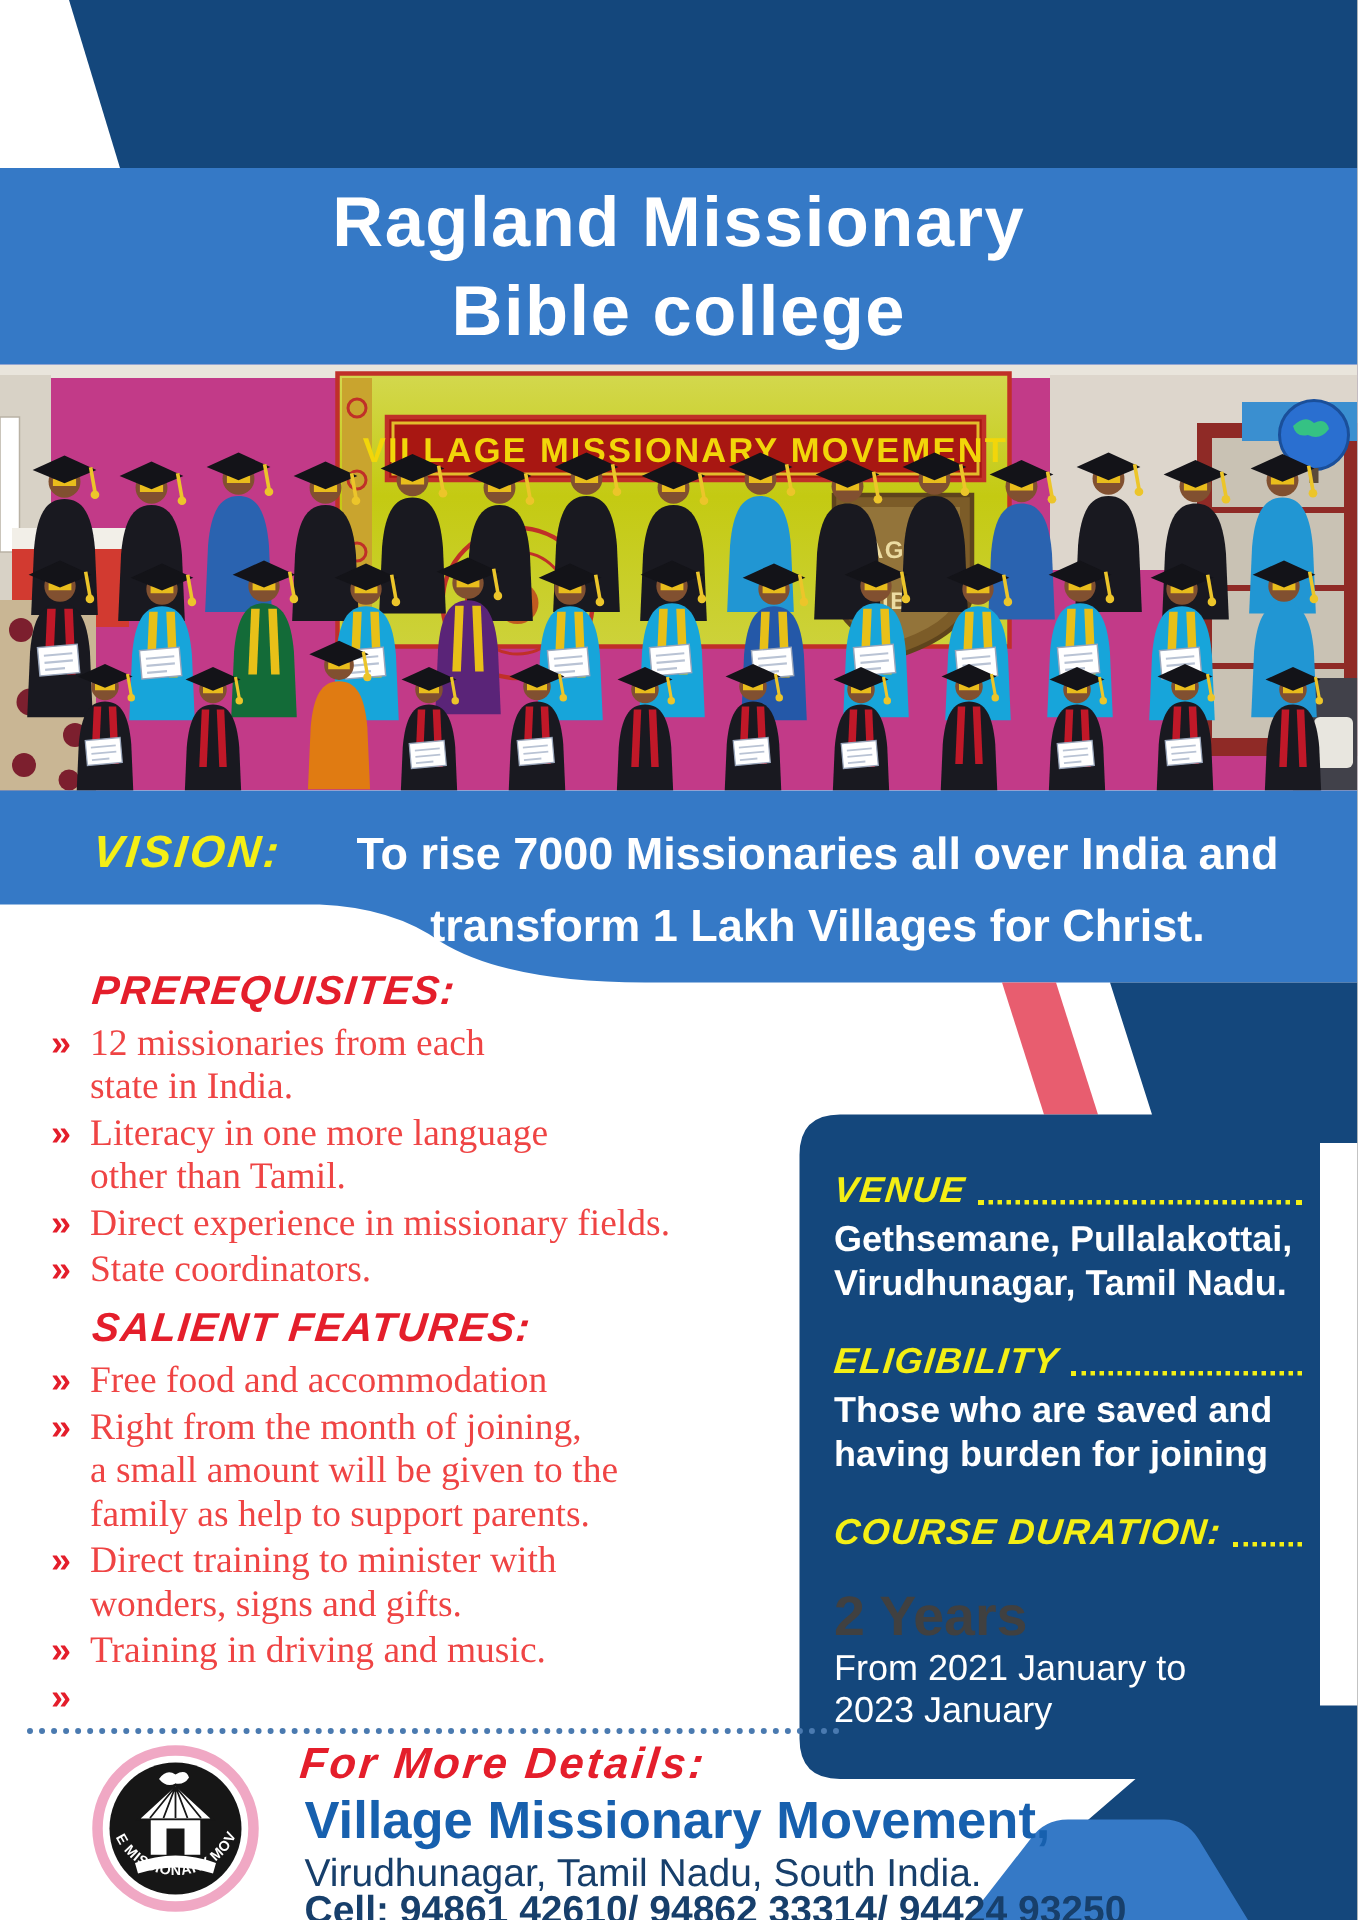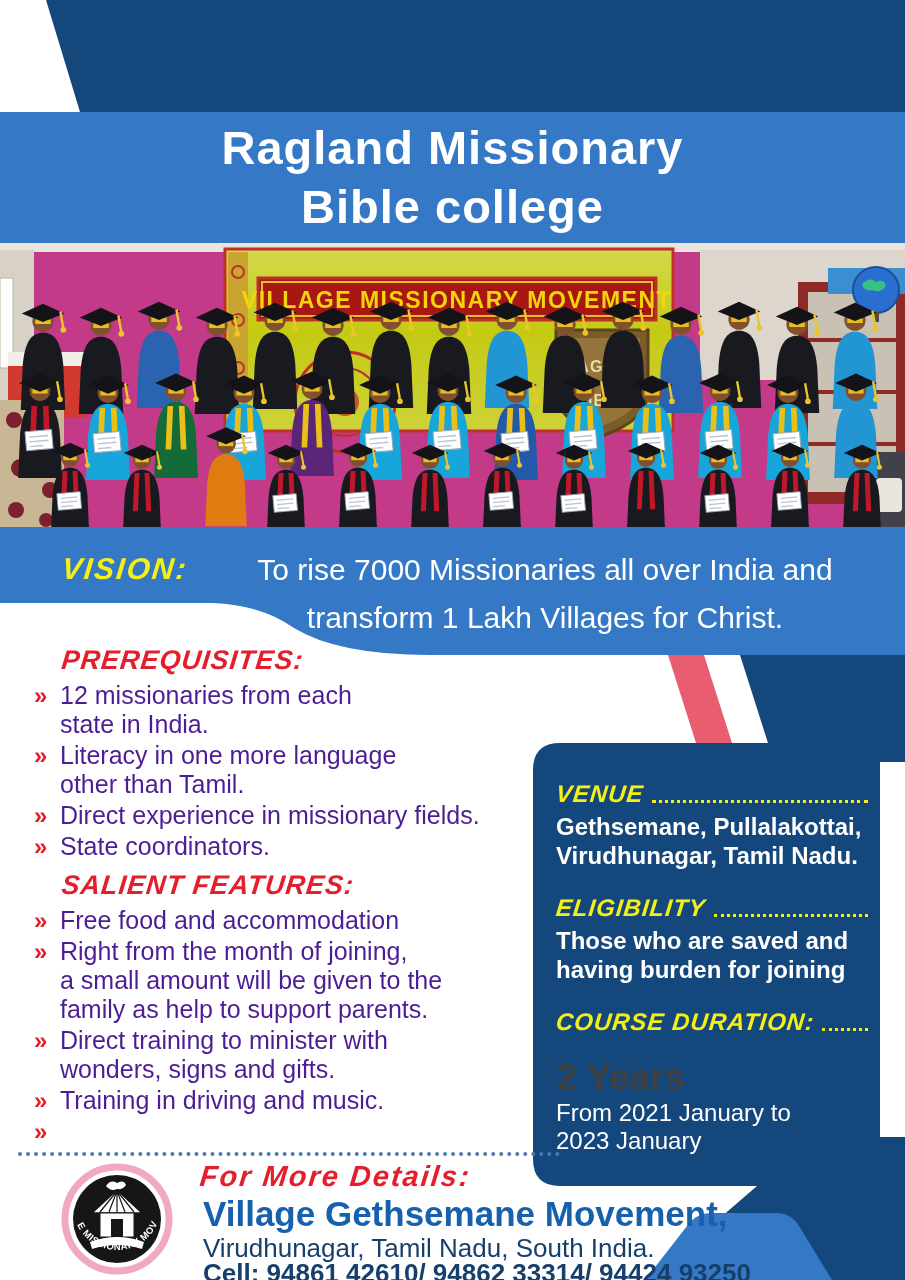--- a/index.html
+++ b/index.html
@@ -17,39 +17,39 @@
     color:#ffffff; font-weight:bold; font-size:47px; letter-spacing:1px;
   }
   
   .vision-label {
     position:absolute; left:62px; top:552px;
     color:#f4ef15; font-size:30px; font-weight:bold; font-style:italic;
     letter-spacing:2px; transform:skewX(-6deg);
   }
   .vision-text {
     position:absolute; left:195px; top:546px; width:700px; text-align:center;
-    color:#ffffff; font-weight:normal; font-size:30px; line-height:48px;
+    color:#ffffff; font-weight:bold; font-size:30px; line-height:48px;
     white-space:pre-line;
   }
   
   .left-content { position:absolute; left:34px; top:645px; width:505px; }
   .script-red {
     color:#e41e2b; font-size:27px; font-weight:bold; font-style:italic;
     letter-spacing:1px; transform:skewX(-6deg); transform-origin:left bottom;
     margin:0 0 5px 26px; line-height:31px;
   }
   .script-red.salient { margin-top:9px; }
   ul.bullets { list-style:none; margin:0; padding:0; }
   ul.bullets li { display:flex; margin:0 0 2px 0; }
   .bullet {
     flex:0 0 26px; color:#e41e2b; font-weight:bold; font-size:24px;
     line-height:29px;
   }
   .li-text {
-    color:#4c1d95; font-size:25px; line-height:29px; white-space:pre-line;
+    color:#ef4444; font-size:25px; line-height:29px; white-space:pre-line;font-family:Liberation Serif, serif;
   }
   
   .panel-content { position:absolute; left:556px; top:779px; width:312px; }
   .panel-section { margin-bottom:23px; }
   .panel-head { display:flex; align-items:center; }
   .panel-head .yellow-script {
     color:#f4ef15; font-size:24px; font-weight:bold; font-style:italic;
     letter-spacing:1px; transform:skewX(-6deg); line-height:30px;
     white-space:nowrap;
   }
@@ -343,17 +343,17 @@
         <span class="dots"></span>
       </div>
       <div class="duration-big">2 Years</div>
       <div class="duration-lines">From 2021 January to
 2023 January</div>
     </div>
   </div>
 
   <div class="dotted-sep"></div>
   <div class="more-details">For More Details:</div>
-  <div class="org-name">Village Gethsemane Movement,</div>
+  <div class="org-name">Village Missionary Movement,</div>
   <div class="org-address">Virudhunagar, Tamil Nadu, South India.</div>
   <div class="org-cell">Cell: 94861 42610/ 94862 33314/ 94424 93250</div>
 
 </div>
 
 </body></html>

